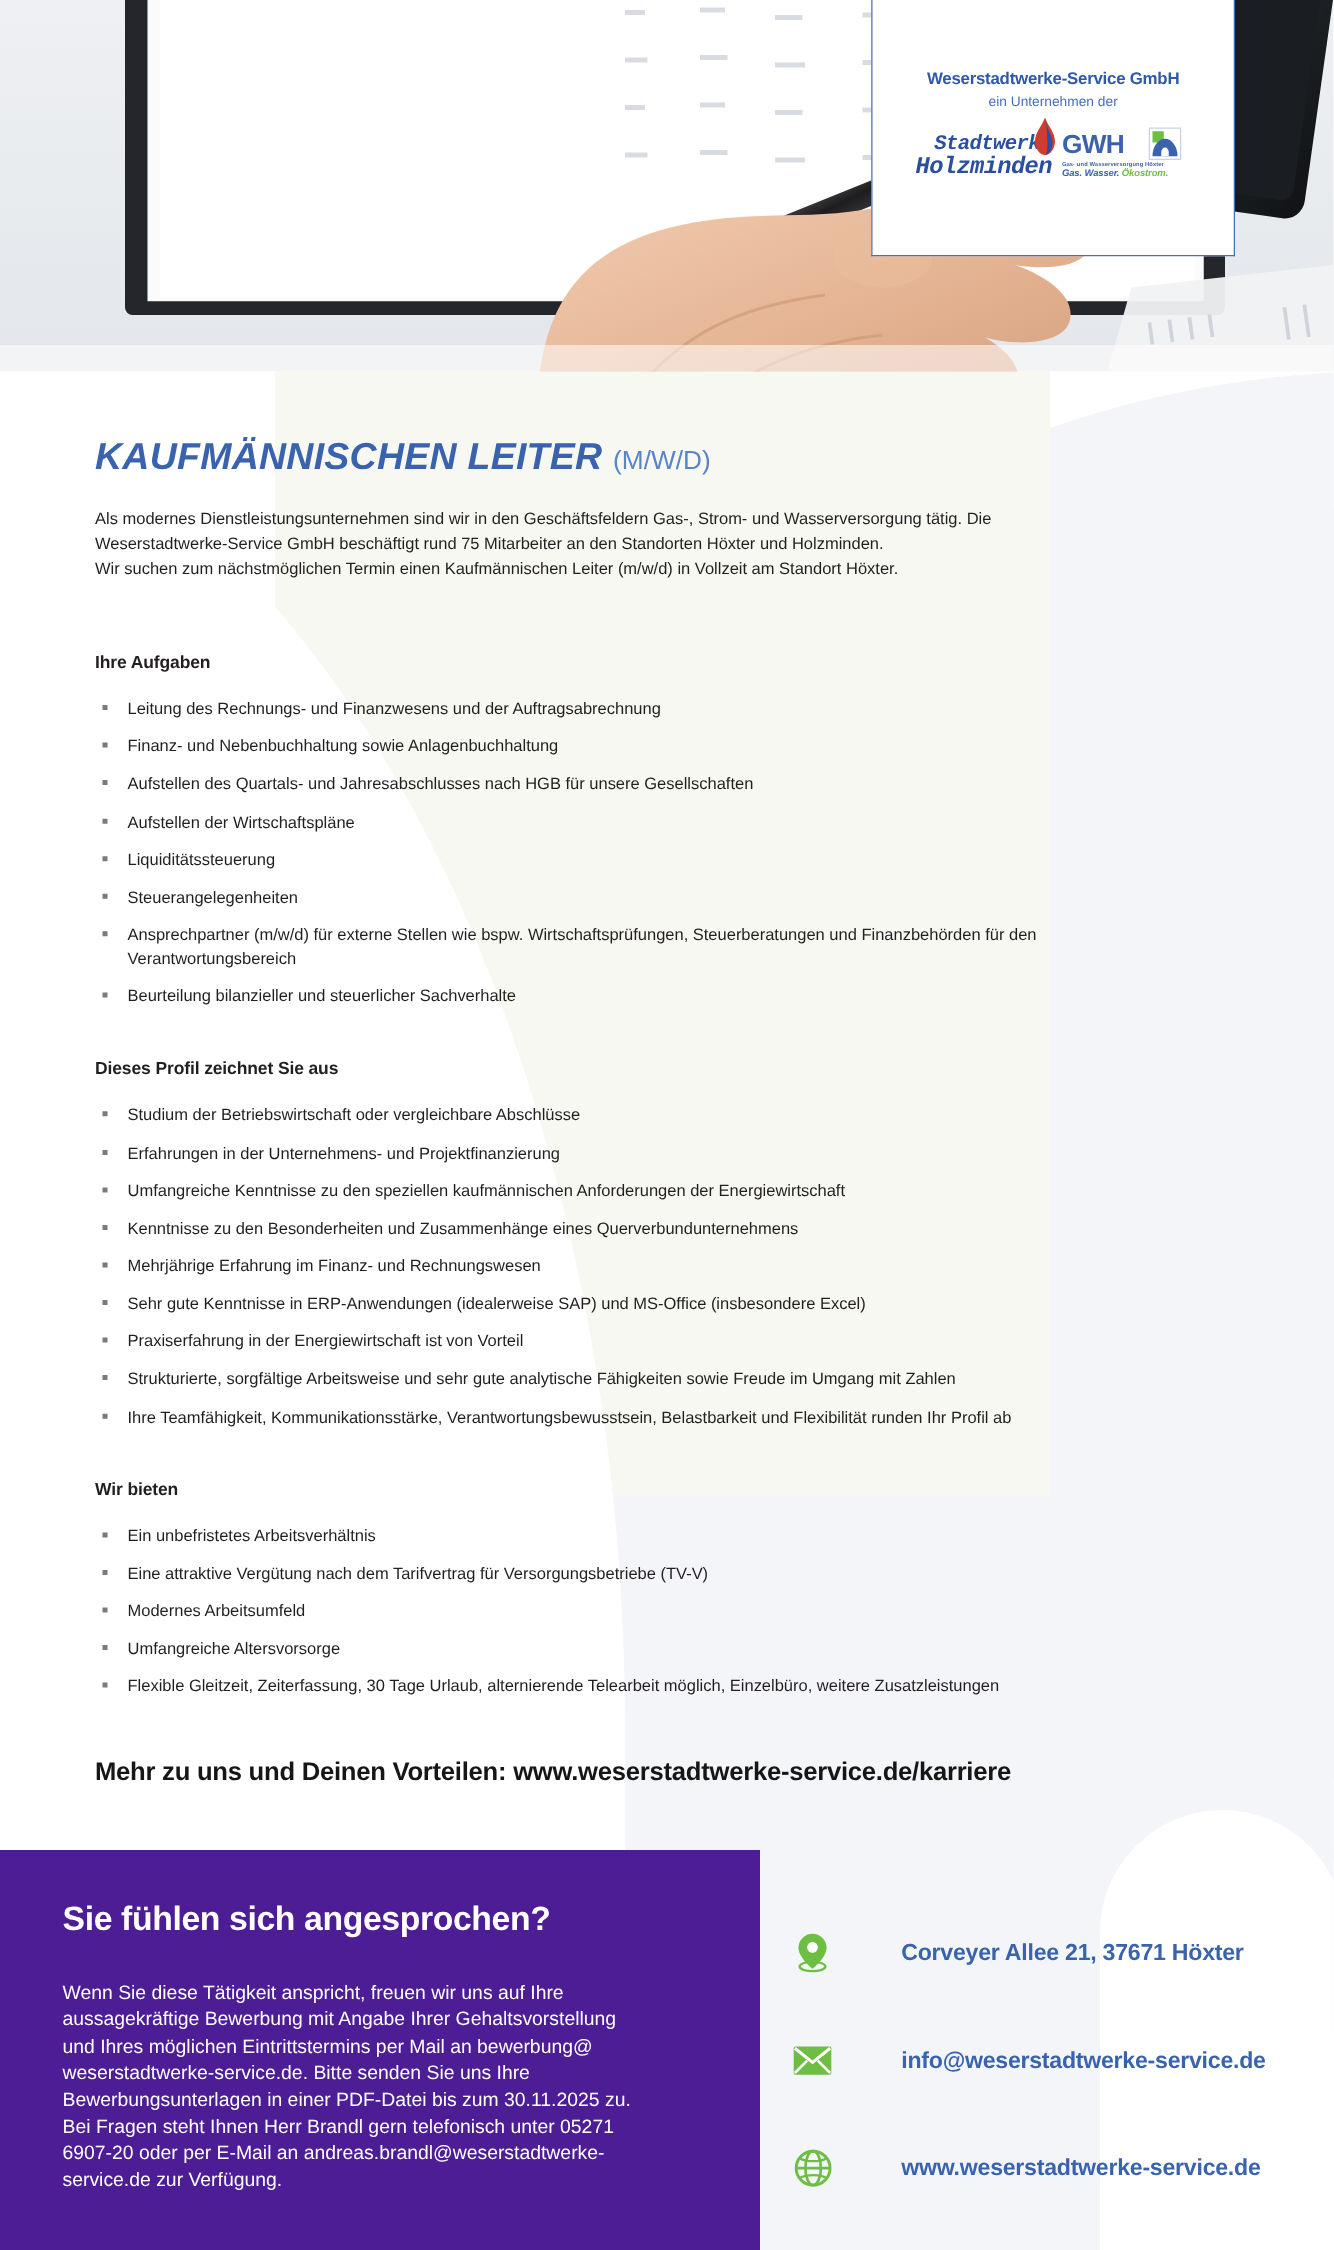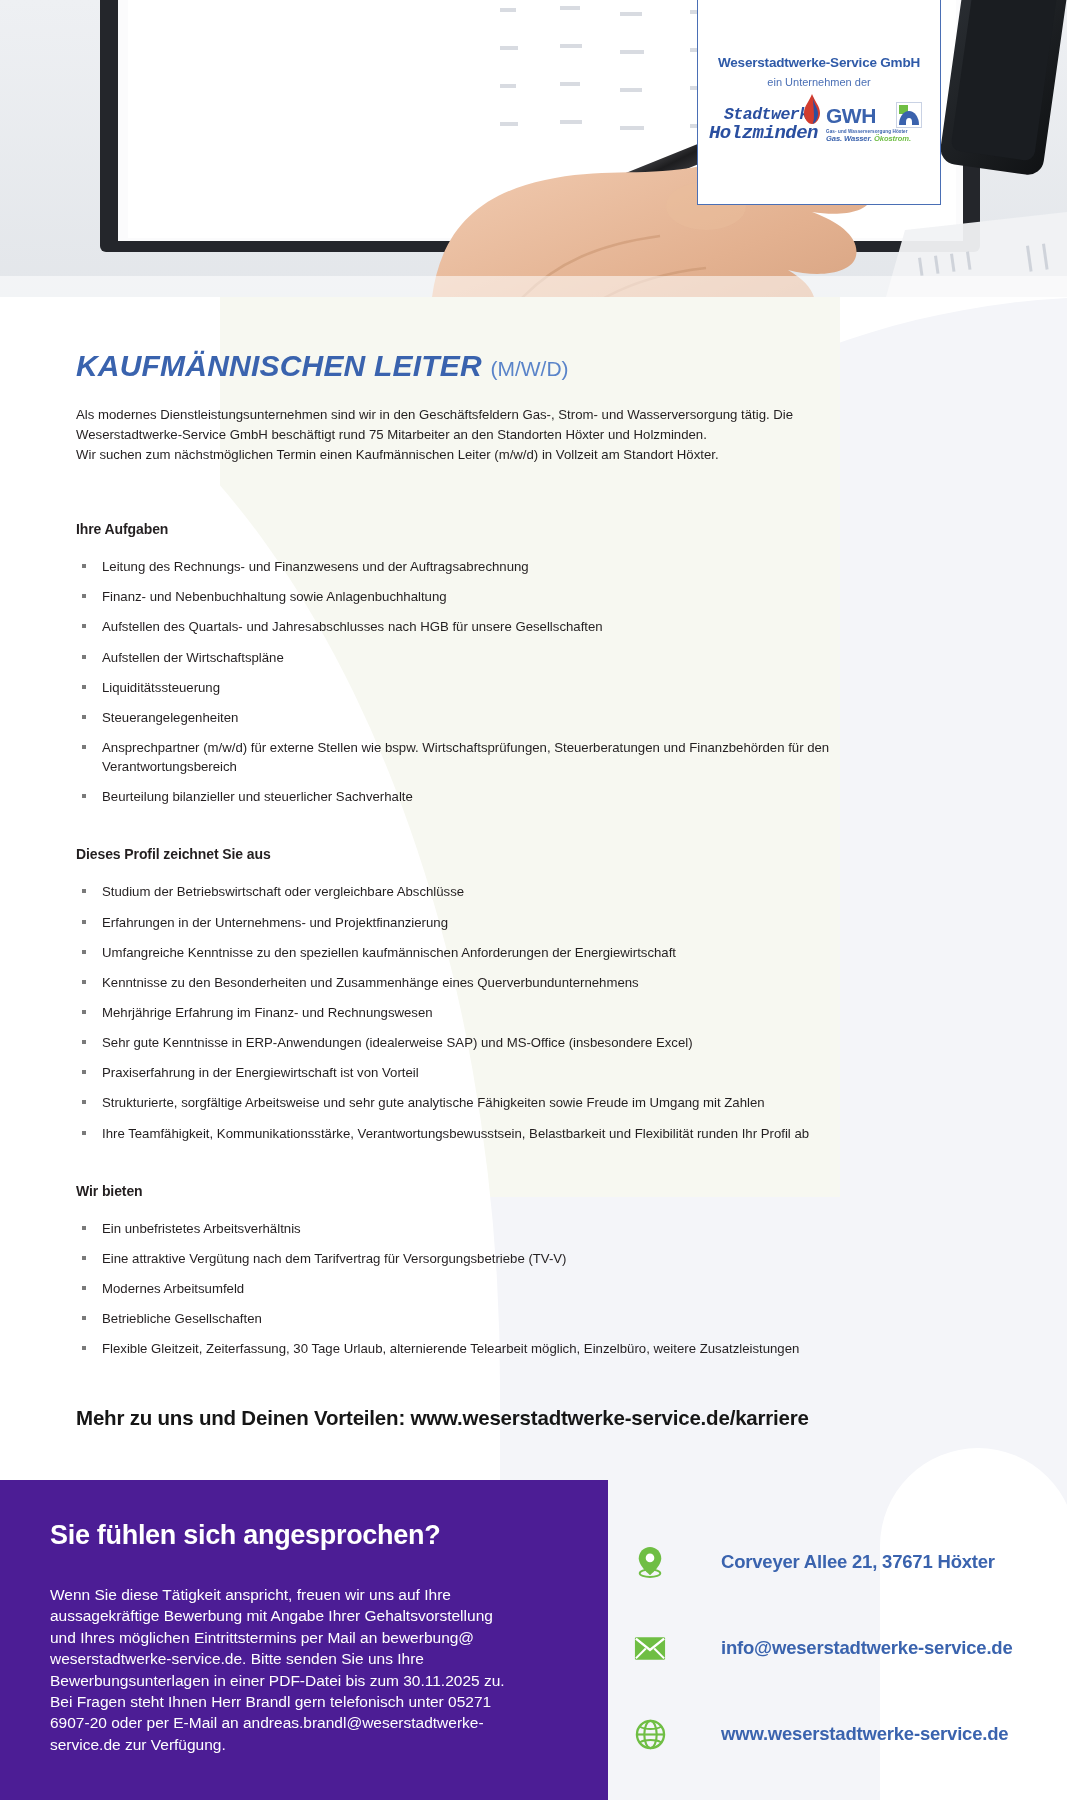--- a/index.html
+++ b/index.html
@@ -37,21 +37,21 @@
   }
   .bg-bottom-left{
     position:absolute;left:0;top:1480px;width:300px;height:320px;background:#ffffff;
   }
 
   
   .hero{position:absolute;left:0;top:0;width:1067px;height:297px;overflow:hidden;z-index:2;}
   .hero svg{display:block;width:1067px;height:297px;}
 
   .logo-card{
-    position:absolute;left:697px;top:0;width:244px;height:205px;
+    position:absolute;left:697px;top:0;width:291px;height:205px;
     background:#ffffff;border:1px solid #4a6fb5;border-top:none;
     z-index:5;box-sizing:border-box;
     display:flex;flex-direction:column;align-items:center;
   }
   .logo-title{
     color:#2f5aa8;font-weight:bold;font-size:13.5px;letter-spacing:-0.2px;
     margin-top:55px;white-space:nowrap;
   }
   .logo-sub{color:#4a6fb5;font-size:11px;margin-top:6px;}
   .logo-row{display:flex;align-items:flex-end;gap:8px;margin-top:14px;}
@@ -318,21 +318,21 @@
         <li>Ihre Teamfähigkeit, Kommunikationsstärke, Verantwortungsbewusstsein, Belastbarkeit und Flexibilität runden Ihr Profil ab</li>
       </ul>
     </div>
 
     <div class="section" style="margin-top:40px;">
       <div class="section-title">Wir bieten</div>
       <ul class="bullets">
         <li>Ein unbefristetes Arbeitsverhältnis</li>
         <li>Eine attraktive Vergütung nach dem Tarifvertrag für Versorgungsbetriebe (TV-V)</li>
         <li>Modernes Arbeitsumfeld</li>
-        <li>Betriebliche Gesellschaften</li>
+        <li>Umfangreiche Altersvorsorge</li>
         <li>Flexible Gleitzeit, Zeiterfassung, 30 Tage Urlaub, alternierende Telearbeit möglich, Einzelbüro, weitere Zusatzleistungen</li>
       </ul>
     </div>
 
     <div class="cta" style="margin-top:48px;">Mehr zu uns und Deinen Vorteilen: www.weserstadtwerke-service.de/karriere</div>
   </div>
 
   <div class="footer">
     <div class="footer-box">
       <div class="footer-head">Sie fühlen sich angesprochen?</div>

